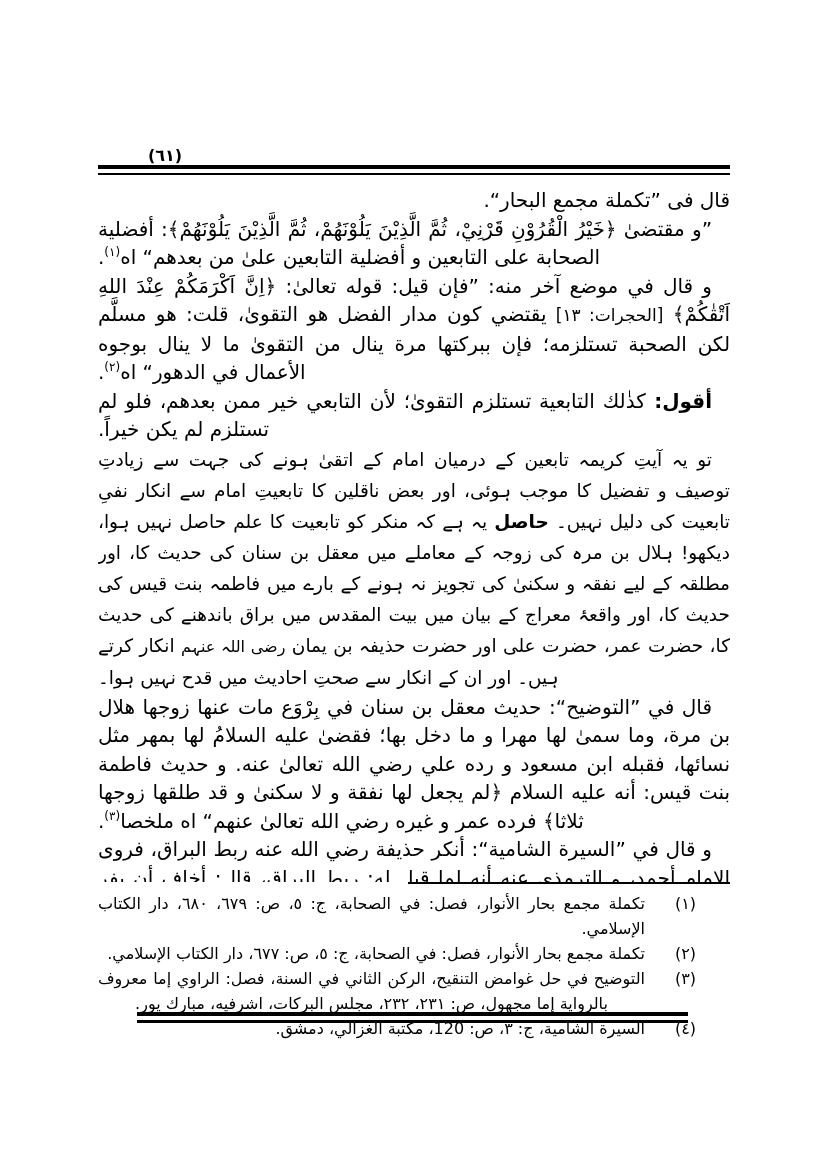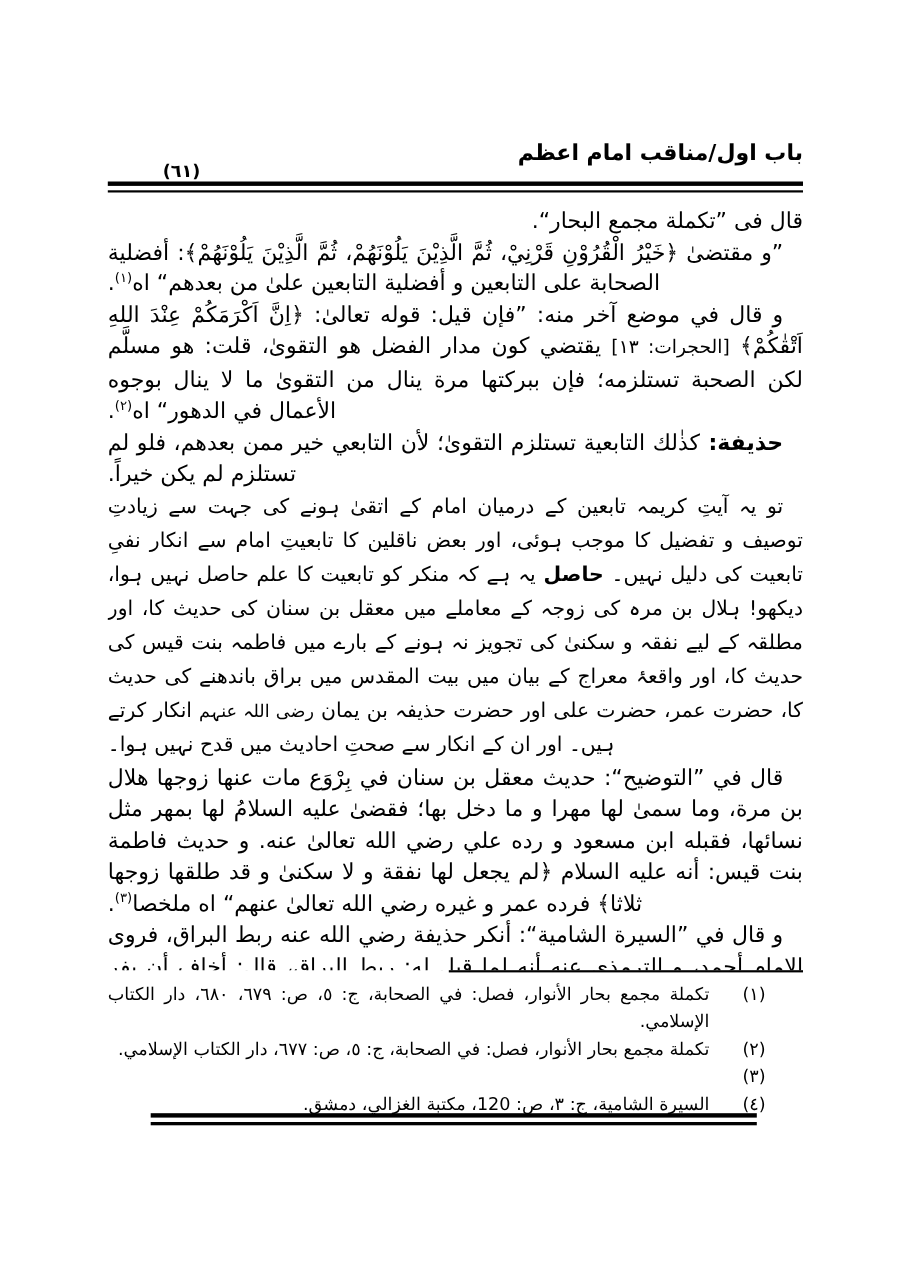--- a/index.html
+++ b/index.html
@@ -30,48 +30,48 @@
   .fn-text.center-last{text-align-last:center;}
   .rule-bottom{position:absolute;top:1012px;left:137px;width:551px;height:4px;
     border-top:4px solid #000;border-bottom:3px solid #000;}
 </style>
 </head>
 <body>
 
 <div class="page">
   <div class="inner">
     <header>
-      <div class="title">باب اول/مناقب امام اعظم</div>
       <div class="pagenum">(٦١)</div>
     </header>
     <div class="rule-double"></div>
     <main class="bodytext">
         <p class="ar opener"><span>قال فى ”تكملة مجمع البحار“.</span></p>
         <p class="ar indent"><span>”و مقتضىٰ ﴿خَيْرُ الْقُرُوْنِ قَرْنِيْ، ثُمَّ الَّذِيْنَ يَلُوْنَهُمْ، ثُمَّ الَّذِيْنَ يَلُوْنَهُمْ﴾: أفضلية الصحابة على التابعين و أفضلية التابعين علىٰ من بعدهم“ اه</span><sup>(١)</sup><span>.</span></p>
         <p class="ar indent"><span>و قال في موضع آخر منه: ”فإن قيل: قوله تعالىٰ: ﴿اِنَّ اَكْرَمَكُمْ عِنْدَ اللهِ اَتْقٰكُمْ﴾ </span><span class="sm">[الحجرات: ١٣]</span><span> يقتضي كون مدار الفضل هو التقوىٰ، قلت: هو مسلَّم لكن الصحبة تستلزمه؛ فإن ببركتها مرة ينال من التقوىٰ ما لا ينال بوجوه الأعمال في الدهور“ اه</span><sup>(٢)</sup><span>.</span></p>
-        <p class="ar indent"><b>حذيفة: </b><span>كذٰلك التابعية تستلزم التقوىٰ؛ لأن التابعي خير ممن بعدهم، فلو لم تستلزم لم يكن خيراً.</span></p>
+        <p class="ar indent"><b>أقول: </b><span>كذٰلك التابعية تستلزم التقوىٰ؛ لأن التابعي خير ممن بعدهم، فلو لم تستلزم لم يكن خيراً.</span></p>
         <p class="ur indent"><span>تو یہ آیتِ کریمہ تابعین کے درمیان امام کے اتقیٰ ہونے کی جہت سے زیادتِ توصیف و تفضیل کا موجب ہوئی، اور بعض ناقلین کا تابعیتِ امام سے انکار نفیِ تابعیت کی دلیل نہیں۔ </span><b>حاصل</b><span> یہ ہے کہ منکر کو تابعیت کا علم حاصل نہیں ہوا، دیکھو! ہلال بن مرہ کی زوجہ کے معاملے میں معقل بن سنان کی حدیث کا، اور مطلقہ کے لیے نفقہ و سکنیٰ کی تجویز نہ ہونے کے بارے میں فاطمہ بنت قیس کی حدیث کا، اور واقعۂ معراج کے بیان میں بیت المقدس میں براق باندھنے کی حدیث کا، حضرت عمر، حضرت علی اور حضرت حذیفہ بن یمان </span><span class="sm">رضی اللہ عنہم</span><span> انکار کرتے ہیں۔ اور ان کے انکار سے صحتِ احادیث میں قدح نہیں ہوا۔</span></p>
         <p class="ar indent"><span>قال في ”التوضيح“: حديث معقل بن سنان في بِرْوَع مات عنها زوجها هلال بن مرة، وما سمىٰ لها مهرا و ما دخل بها؛ فقضىٰ عليه السلامُ لها بمهر مثل نسائها، فقبله ابن مسعود و رده علي رضي الله تعالىٰ عنه. و حديث فاطمة بنت قيس: أنه عليه السلام ﴿لم يجعل لها نفقة و لا سكنىٰ و قد طلقها زوجها ثلاثا﴾ فرده عمر و غيره رضي الله تعالىٰ عنهم“ اه ملخصا</span><sup>(٣)</sup><span>.</span></p>
         <p class="ar indent"><span>و قال في ”السيرة الشامية“: أنكر حذيفة رضي الله عنه ربط البراق، فروى الإمام أحمد، و الترمذي عنه أنه لما قيل له: ربط البراق، قال: أخاف أن يفر منه، و قد سخره عالم الغيب والشهادة“ اه</span></p>
       </main>
   </div>
 
   <section class="footnotes">
     <div class="fn-sep"></div>
     <div>
         <div class="fn">
           <span class="fn-num">(١)</span>
           <span class="fn-text">تكملة مجمع بحار الأنوار، فصل: في الصحابة، ج: ٥، ص: ٦٧٩، ٦٨٠، دار الكتاب الإسلامي.</span>
         </div>
         <div class="fn">
           <span class="fn-num">(٢)</span>
           <span class="fn-text">تكملة مجمع بحار الأنوار، فصل: في الصحابة، ج: ٥، ص: ٦٧٧، دار الكتاب الإسلامي.</span>
         </div>
         <div class="fn">
           <span class="fn-num">(٣)</span>
+          <span class="fn-text center-last">التوضيح في حل غوامض التنقيح، الركن الثاني في السنة، فصل: الراوي إما معروف بالرواية إما مجهول، ص: ٢٣١، ٢٣٢، مجلس البركات، اشرفيه، مبارك پور.</span>
         </div>
         <div class="fn">
           <span class="fn-num">(٤)</span>
           <span class="fn-text">السيرة الشامية، ج: ٣، ص: 120، مكتبة الغزالي، دمشق.</span>
         </div>
       </div>
   </section>
 
   <div class="rule-bottom"></div>
 </div>

